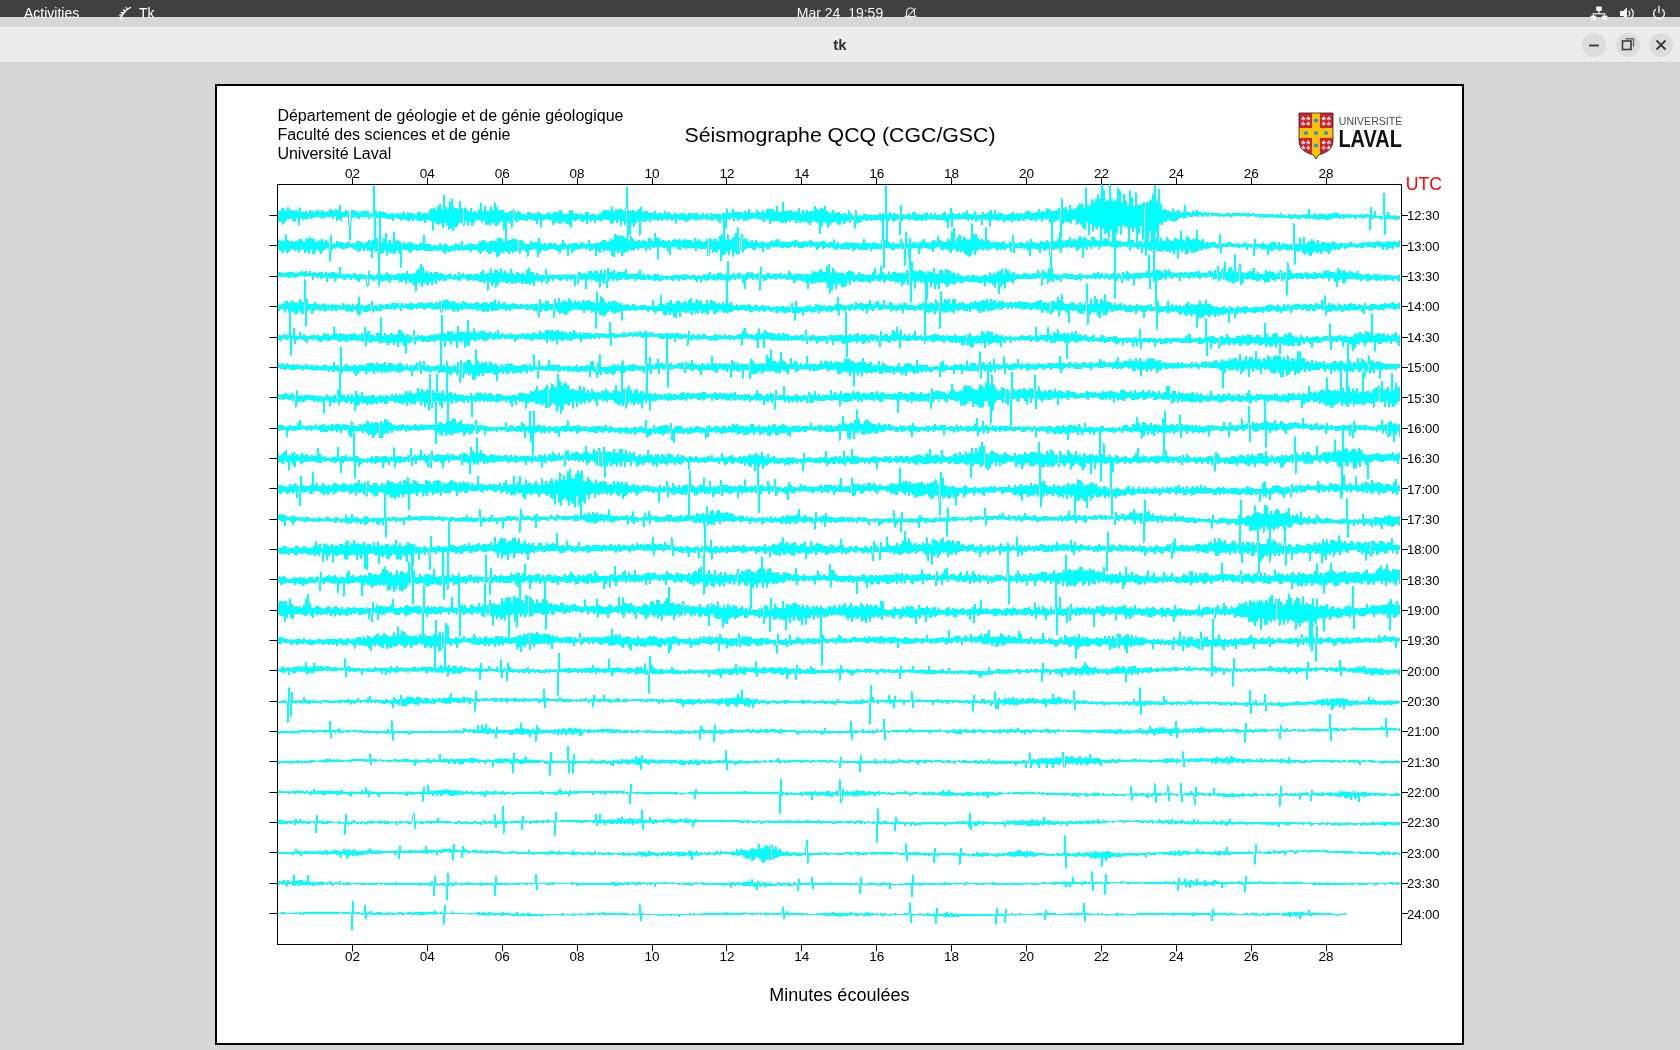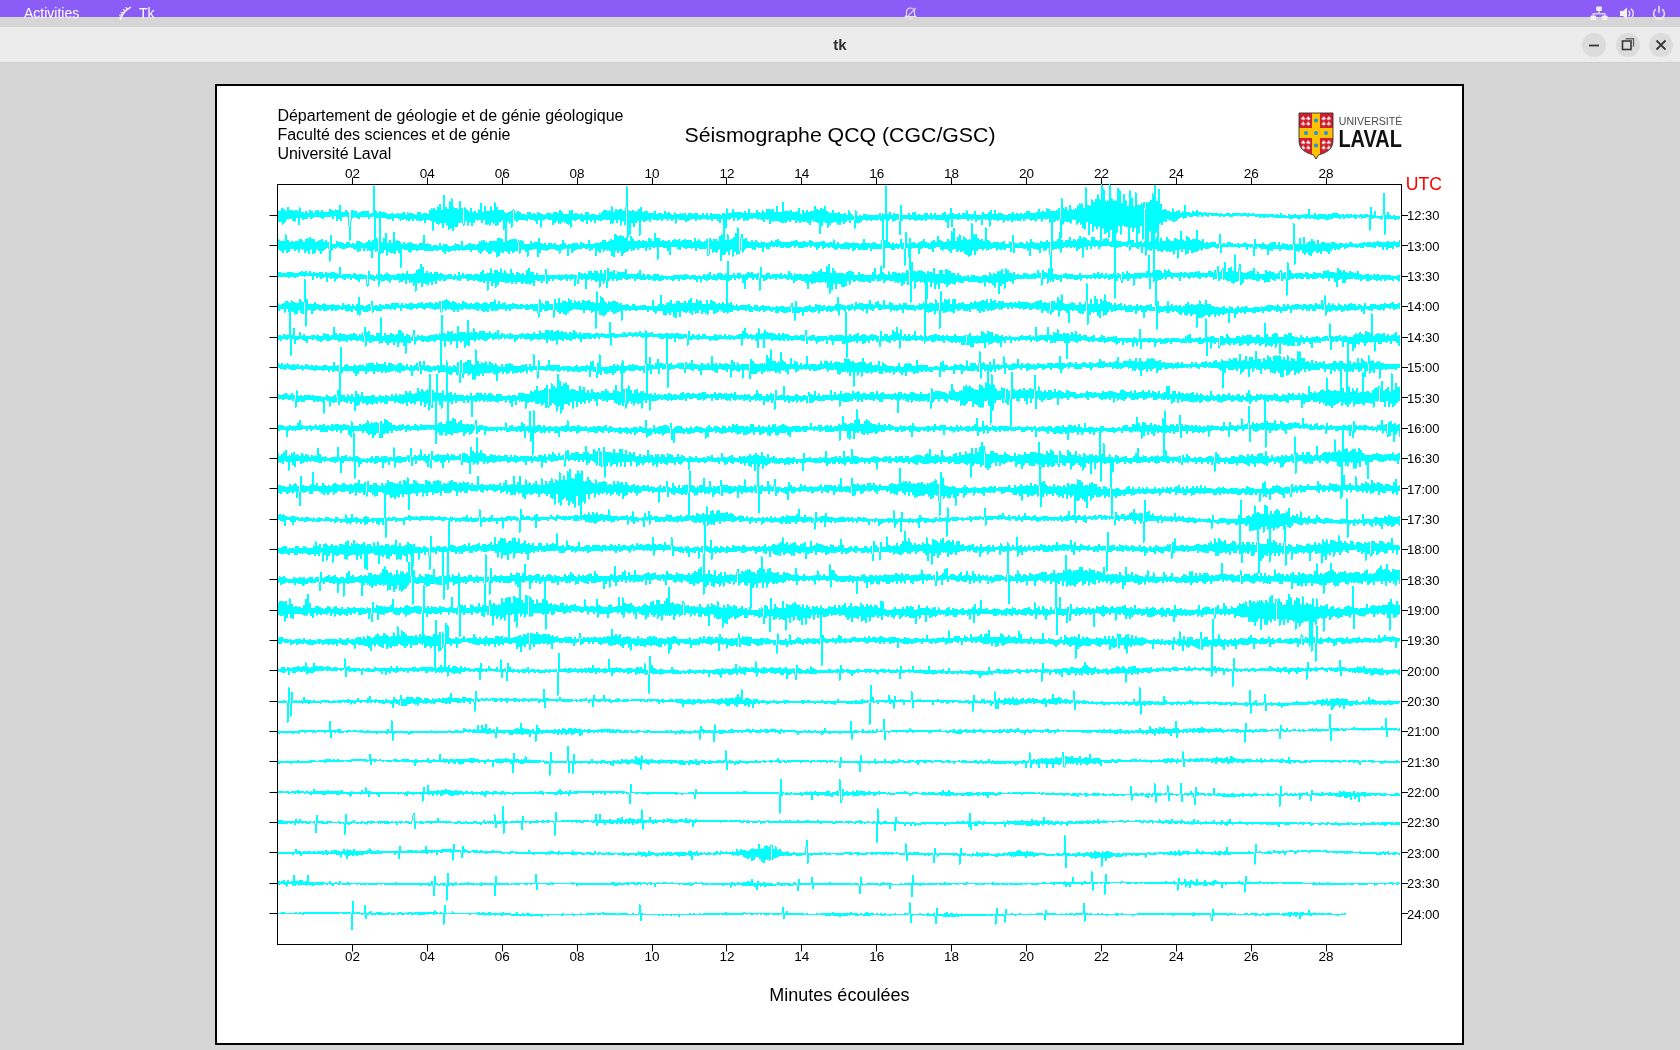--- a/index.html
+++ b/index.html
@@ -1,15 +1,15 @@
 <!DOCTYPE html>
 <html><head><meta charset="utf-8"><style>
 *{margin:0;padding:0;box-sizing:border-box}
 body{width:1680px;height:1050px;overflow:hidden;background:#d6d6d6;font-family:"Liberation Sans",sans-serif}
-#topbar{position:absolute;left:0;top:0;width:1680px;height:17px;background:#8b5cf6;color:#f5f5f5;font-size:14px}
+#topbar{position:absolute;left:0;top:0;width:1680px;height:17px;background:#404040;color:#f5f5f5;font-size:14px}
 #topbar .act{position:absolute;left:24px;top:5px;color:#fff}
 #topbar .tkico{position:absolute;left:117px;top:5px}
 #topbar .tktxt{position:absolute;left:139px;top:5px;color:#fff}
 #topbar .clock{position:absolute;left:0;width:1680px;text-align:center;top:5px}
 #topbar .bell{position:absolute;left:903px;top:6px}
 #topbar .sysico{position:absolute;right:14px;top:5px}
 #titlebar{position:absolute;left:0;top:27px;width:1680px;height:36px;background:#ececec;border-bottom:1px solid #cfcfcf}
 #titlebar .title{position:absolute;left:0;width:1680px;text-align:center;top:9px;font-size:15px;font-weight:bold;color:#2f2f2f}
 .wbtn{position:absolute;top:6px;width:24px;height:24px;border-radius:12px;background:#dcdcdc}
 #canvas{position:absolute;left:215px;top:84px;width:1014px;height:961px}
@@ -20,20 +20,21 @@
         <g stroke="#fff" fill="none" stroke-width="1.2" stroke-linecap="round">
           <path d="M13.6 2.4 C10.2 3.9 5.8 8.3 3.6 14.2"></path>
           <path d="M4.6 11.4 l-2.4 1.6"></path>
           <path d="M5.6 9.4 l-2.9 0.9"></path>
           <path d="M7 7.6 l-2.9 0"></path>
           <path d="M8.8 5.9 l-2.5 -1"></path>
           <path d="M10.8 4.4 l-1.7 -1.7"></path>
         </g>
       </svg></span>
  <span class="tktxt">Tk</span>
+ <span class="clock">Mar 24&nbsp; 19:59</span>
  <span class="bell"><svg width="15" height="15" viewBox="0 0 15 15" fill="none" stroke="#e8e8e8" stroke-width="1.1">
         <path d="M7.5 2 a4 4 0 0 1 4 4 v3 l1.2 1.5 h-10.4 l1.2 -1.5 v-3 a4 4 0 0 1 4 -4 z"></path>
         <path d="M6 12.5 a1.6 1.6 0 0 0 3 0" fill="#e8e8e8"></path>
         <path d="M2.2 12.8 L12.8 2.2"></path>
       </svg></span>
  <span class="sysico"><svg width="76" height="17" viewBox="0 0 76 17">
    <g fill="#f0f0f0">
           <rect x="6.2" y="1.5" width="5.6" height="4.6" rx="0.8"></rect>
           <rect x="0.5" y="10.5" width="5.6" height="4.6" rx="0.8"></rect>
           <rect x="11.9" y="10.5" width="5.6" height="4.6" rx="0.8"></rect>

